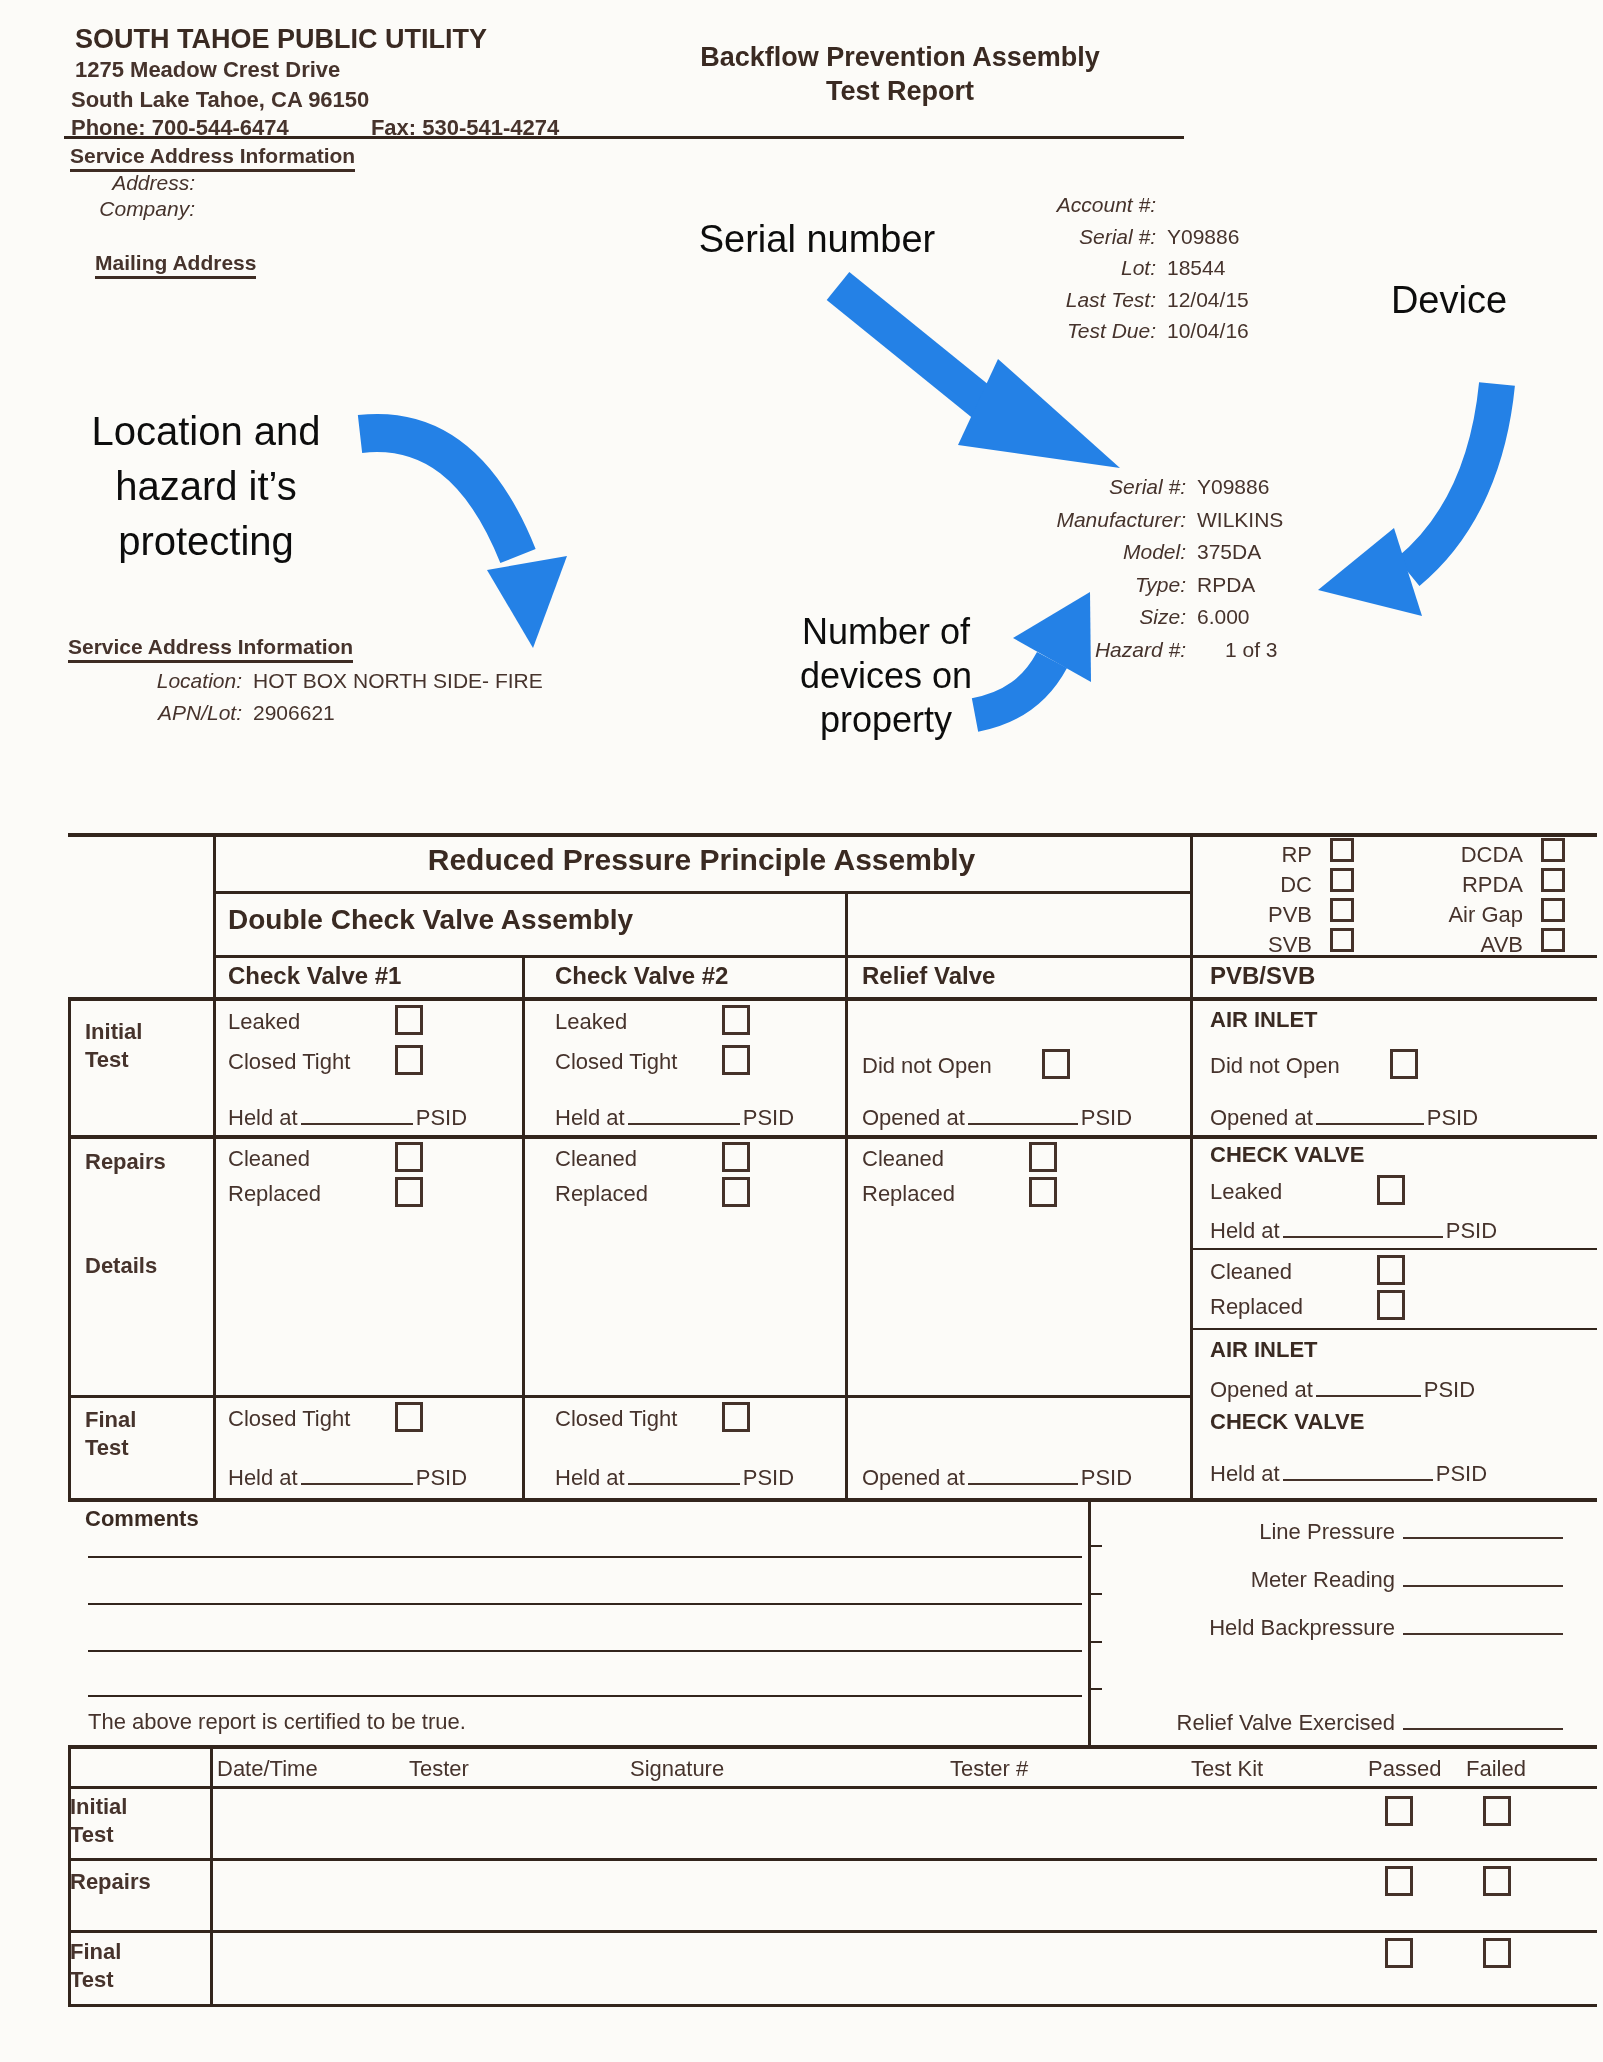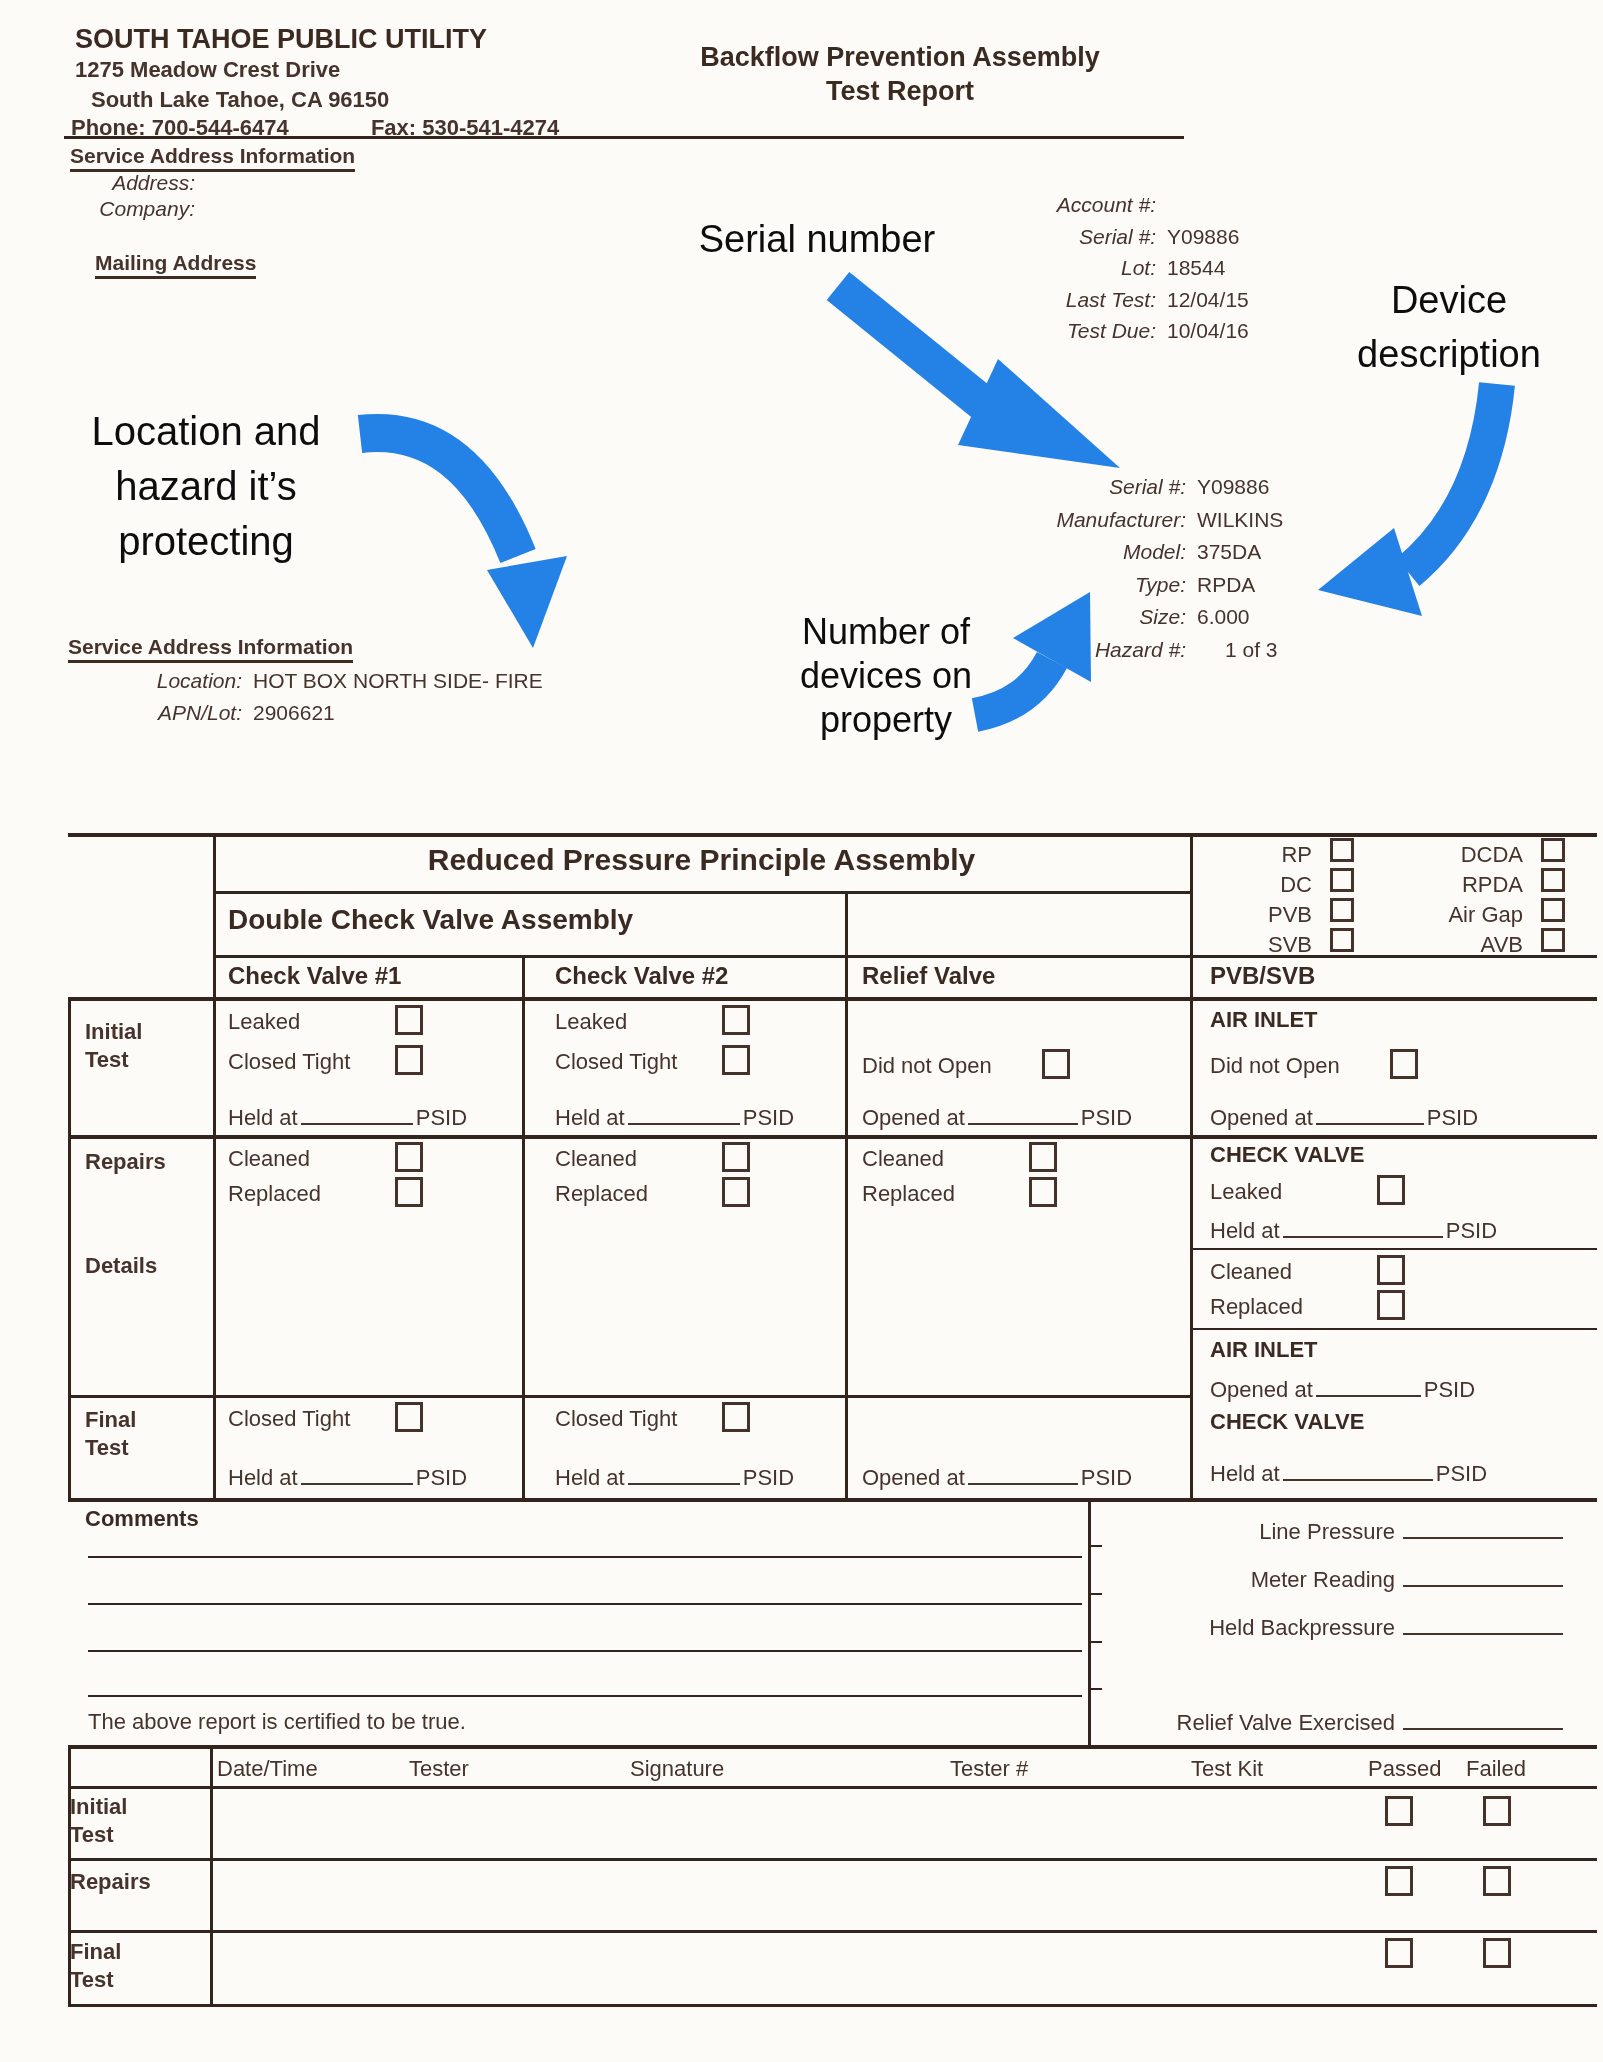--- a/index.html
+++ b/index.html
@@ -28,21 +28,21 @@
   .arrowlayer{z-index:20;pointer-events:none;}
   .cellline{white-space:nowrap;}
 </style>
 </head>
 <body>
 
 <div id="page">
 
   <div class="abs b dark" style="left:75px;top:24px;font-size:27px;">SOUTH TAHOE PUBLIC UTILITY</div>
   <div class="abs b" style="left:75px;top:57px;font-size:22px;">1275 Meadow Crest Drive</div>
-  <div class="abs b" style="left:71px;top:87px;font-size:22px;margin-left:20px;">South Lake Tahoe, CA 96150</div>
+  <div class="abs b" style="left:71px;top:87px;font-size:22px;">South Lake Tahoe, CA 96150</div>
   <div class="abs b" style="left:71px;top:115px;font-size:22px;">
     <span>Phone: 700-544-6474</span>
     <span style="display:inline-block;width:70px;"></span>
     <span>Fax: 530-541-4274</span>
   </div>
   <div class="abs b dark" style="left:640px;top:42px;width:520px;text-align:center;font-size:27px;">Backflow Prevention Assembly</div>
   <div class="abs b dark" style="left:640px;top:76px;width:520px;text-align:center;font-size:27px;">Test Report</div>
   <div class="hl" style="left:64px;top:136px;width:1120px;height:3px;"></div>
 
   <div class="abs b u3 fz21" style="left:70px;top:143px;">Service Address Information</div>
@@ -127,21 +127,20 @@
     </g>
     <g fill="none" stroke="#2481e6">
       <path d="M 975 715 C 1012 708 1036 690 1052 660" stroke-width="34"></path>
       <polygon points="1091,682 1013,638 1090,592" fill="#2481e6" stroke="none"></polygon>
     </g>
   </svg>
 
   <div class="abs ann" style="left:662px;top:213px;width:310px;">Serial number</div>
   <div class="abs ann" style="left:1318px;top:274px;width:262px;">
     <div>Device</div>
-    <div>description</div>
   </div>
   <div class="abs ann" style="left:50px;top:404px;width:312px;font-size:40px;line-height:1.38;">
     <div>Location and</div>
     <div>hazard it’s</div>
     <div>protecting</div>
   </div>
   <div class="abs ann" style="left:762px;top:610px;width:248px;font-size:36px;line-height:1.22;">
     <div>Number of</div>
     <div>devices on</div>
     <div>property</div>

